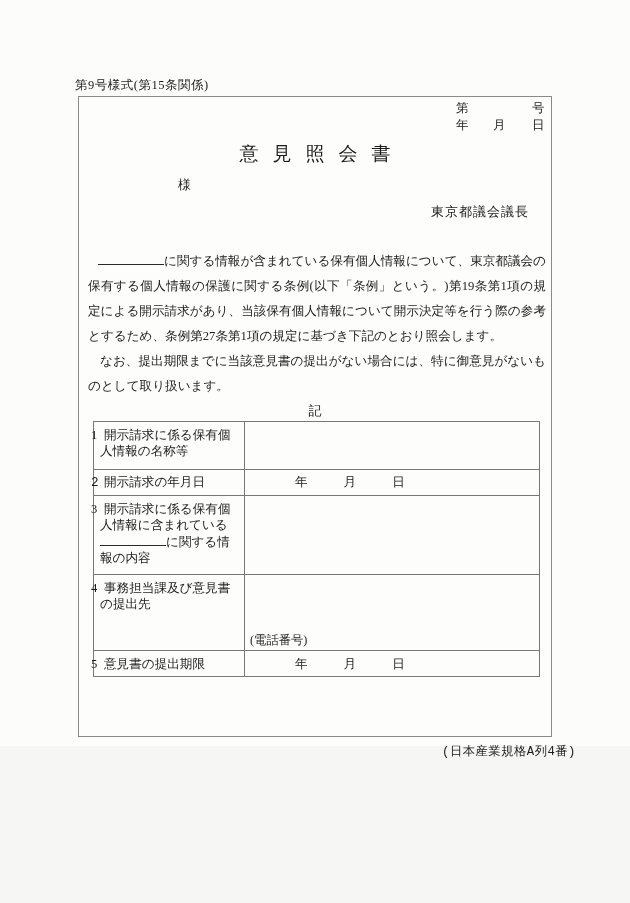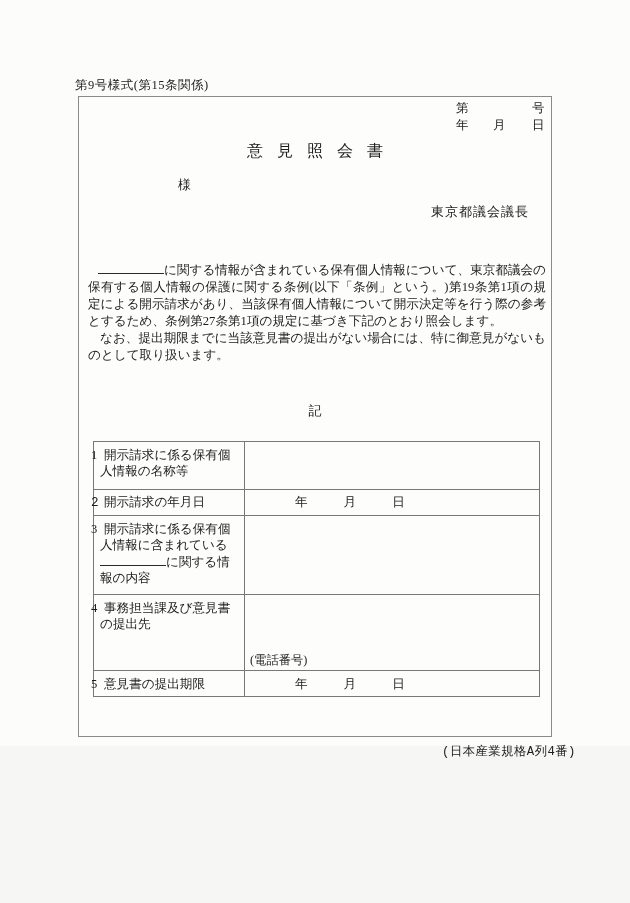--- a/index.html
+++ b/index.html
@@ -30,32 +30,32 @@
     border: 1px solid #8a8a8a;
     background: #fdfdfc;
   }
   .abs { position: absolute; }
   .doc-no, .doc-date { font-size: 12.5px; }
   .doc-title {
     position: absolute;
     left: 0; top: 44px;
     width: 100%;
     text-align: center;
-    font-size: 16px;
+    font-size: 19px;
     letter-spacing: 14px;
     padding-left: 14px; 
   }
   .addressee { position: absolute; left: 99px; top: 79px; font-size: 13px; }
   .sender { position: absolute; right: 22px; top: 106px; font-size: 13px; letter-spacing: 1px; }
   .body-text {
     position: absolute;
-    left: 9px; top: 164px;
+    left: 9px; top: 152px;
     width: 458px;
     font-size: 12.6px;
-    line-height: 17px;
+    line-height: 25px;
     text-align: justify;
   }
   .body-text p { margin: 0; }
   .indent { text-indent: 12px; }
   .blank-underline {
     display: inline-block;
     width: 66px;
     height: 13px;
     border-bottom: 1px solid #2a2a2a;
     vertical-align: baseline;
@@ -64,21 +64,21 @@
   .blank-small { width: 66px; }
   .ki-heading {
     position: absolute;
     left: 0; top: 305px;
     width: 100%;
     text-align: center;
     font-size: 13px;
   }
   table.details {
     position: absolute;
-    left: 14px; top: 344px;
+    left: 14px; top: 324px;
     width: 446px;
     border-collapse: collapse;
     table-layout: fixed;
     font-size: 12.6px;
     line-height: 16px;
   }
   table.details td {
     border: 1px solid #787878;
     vertical-align: top;
     padding: 5px 6px 4px 6px;

